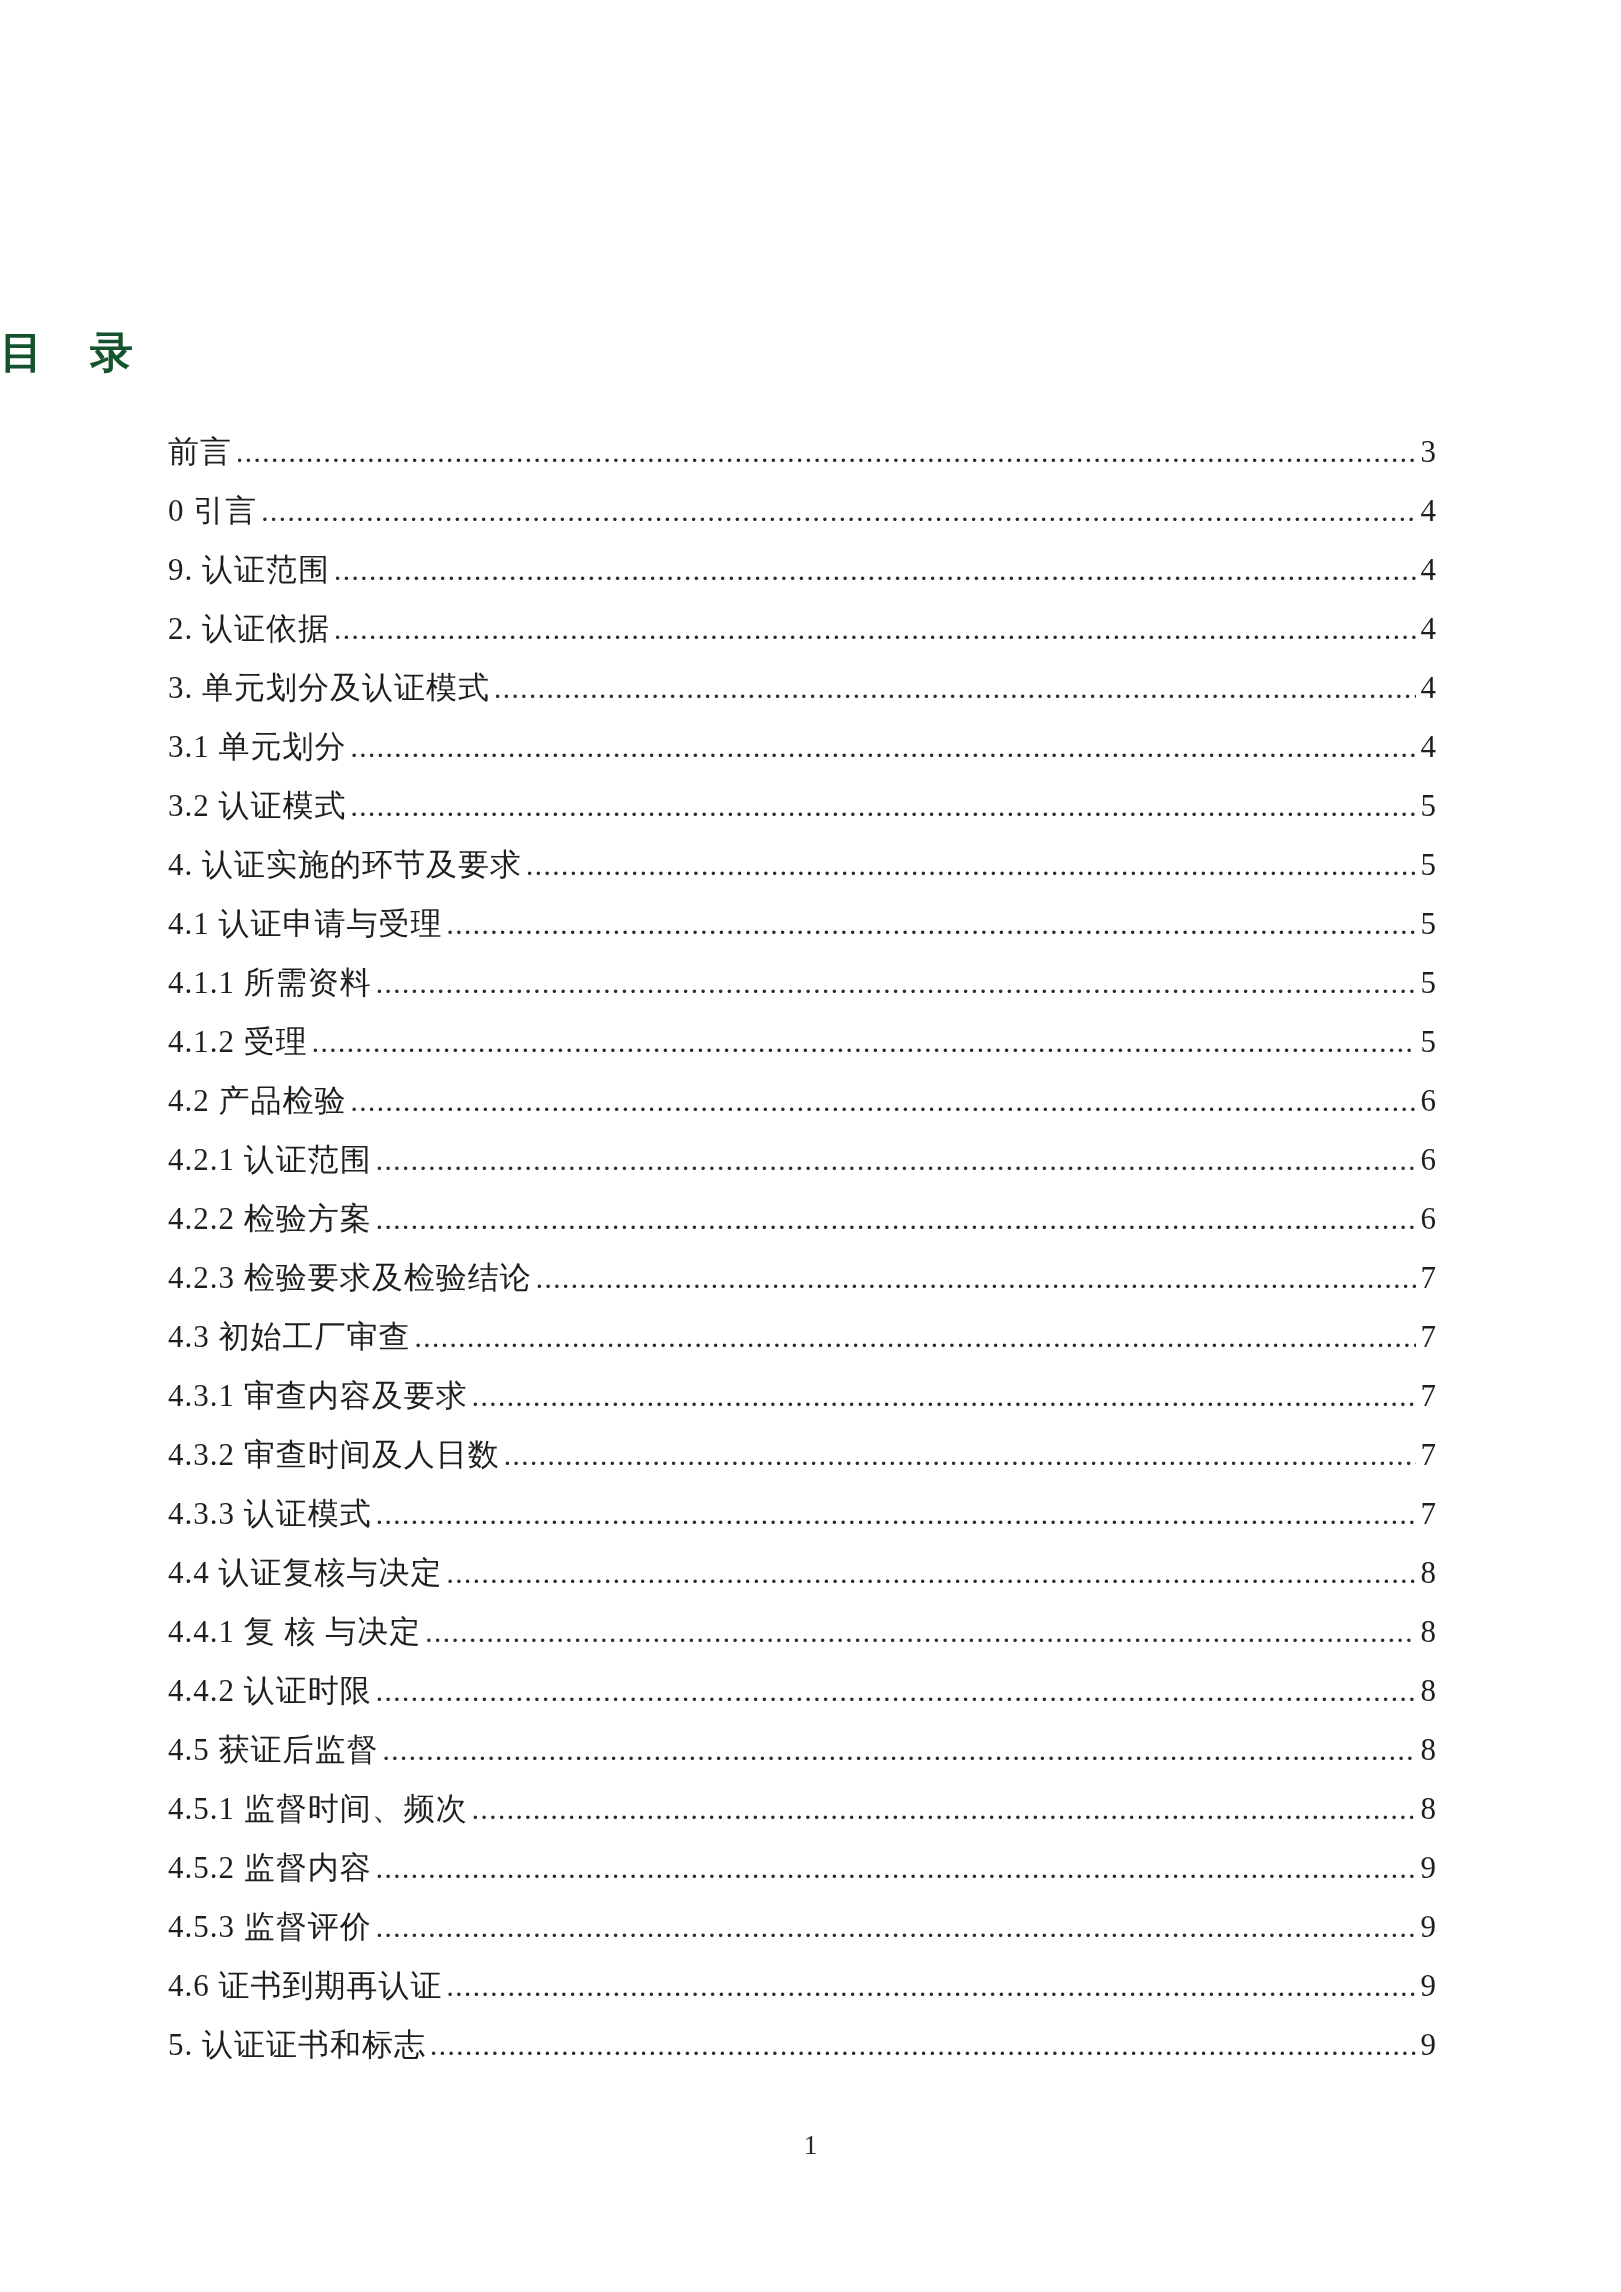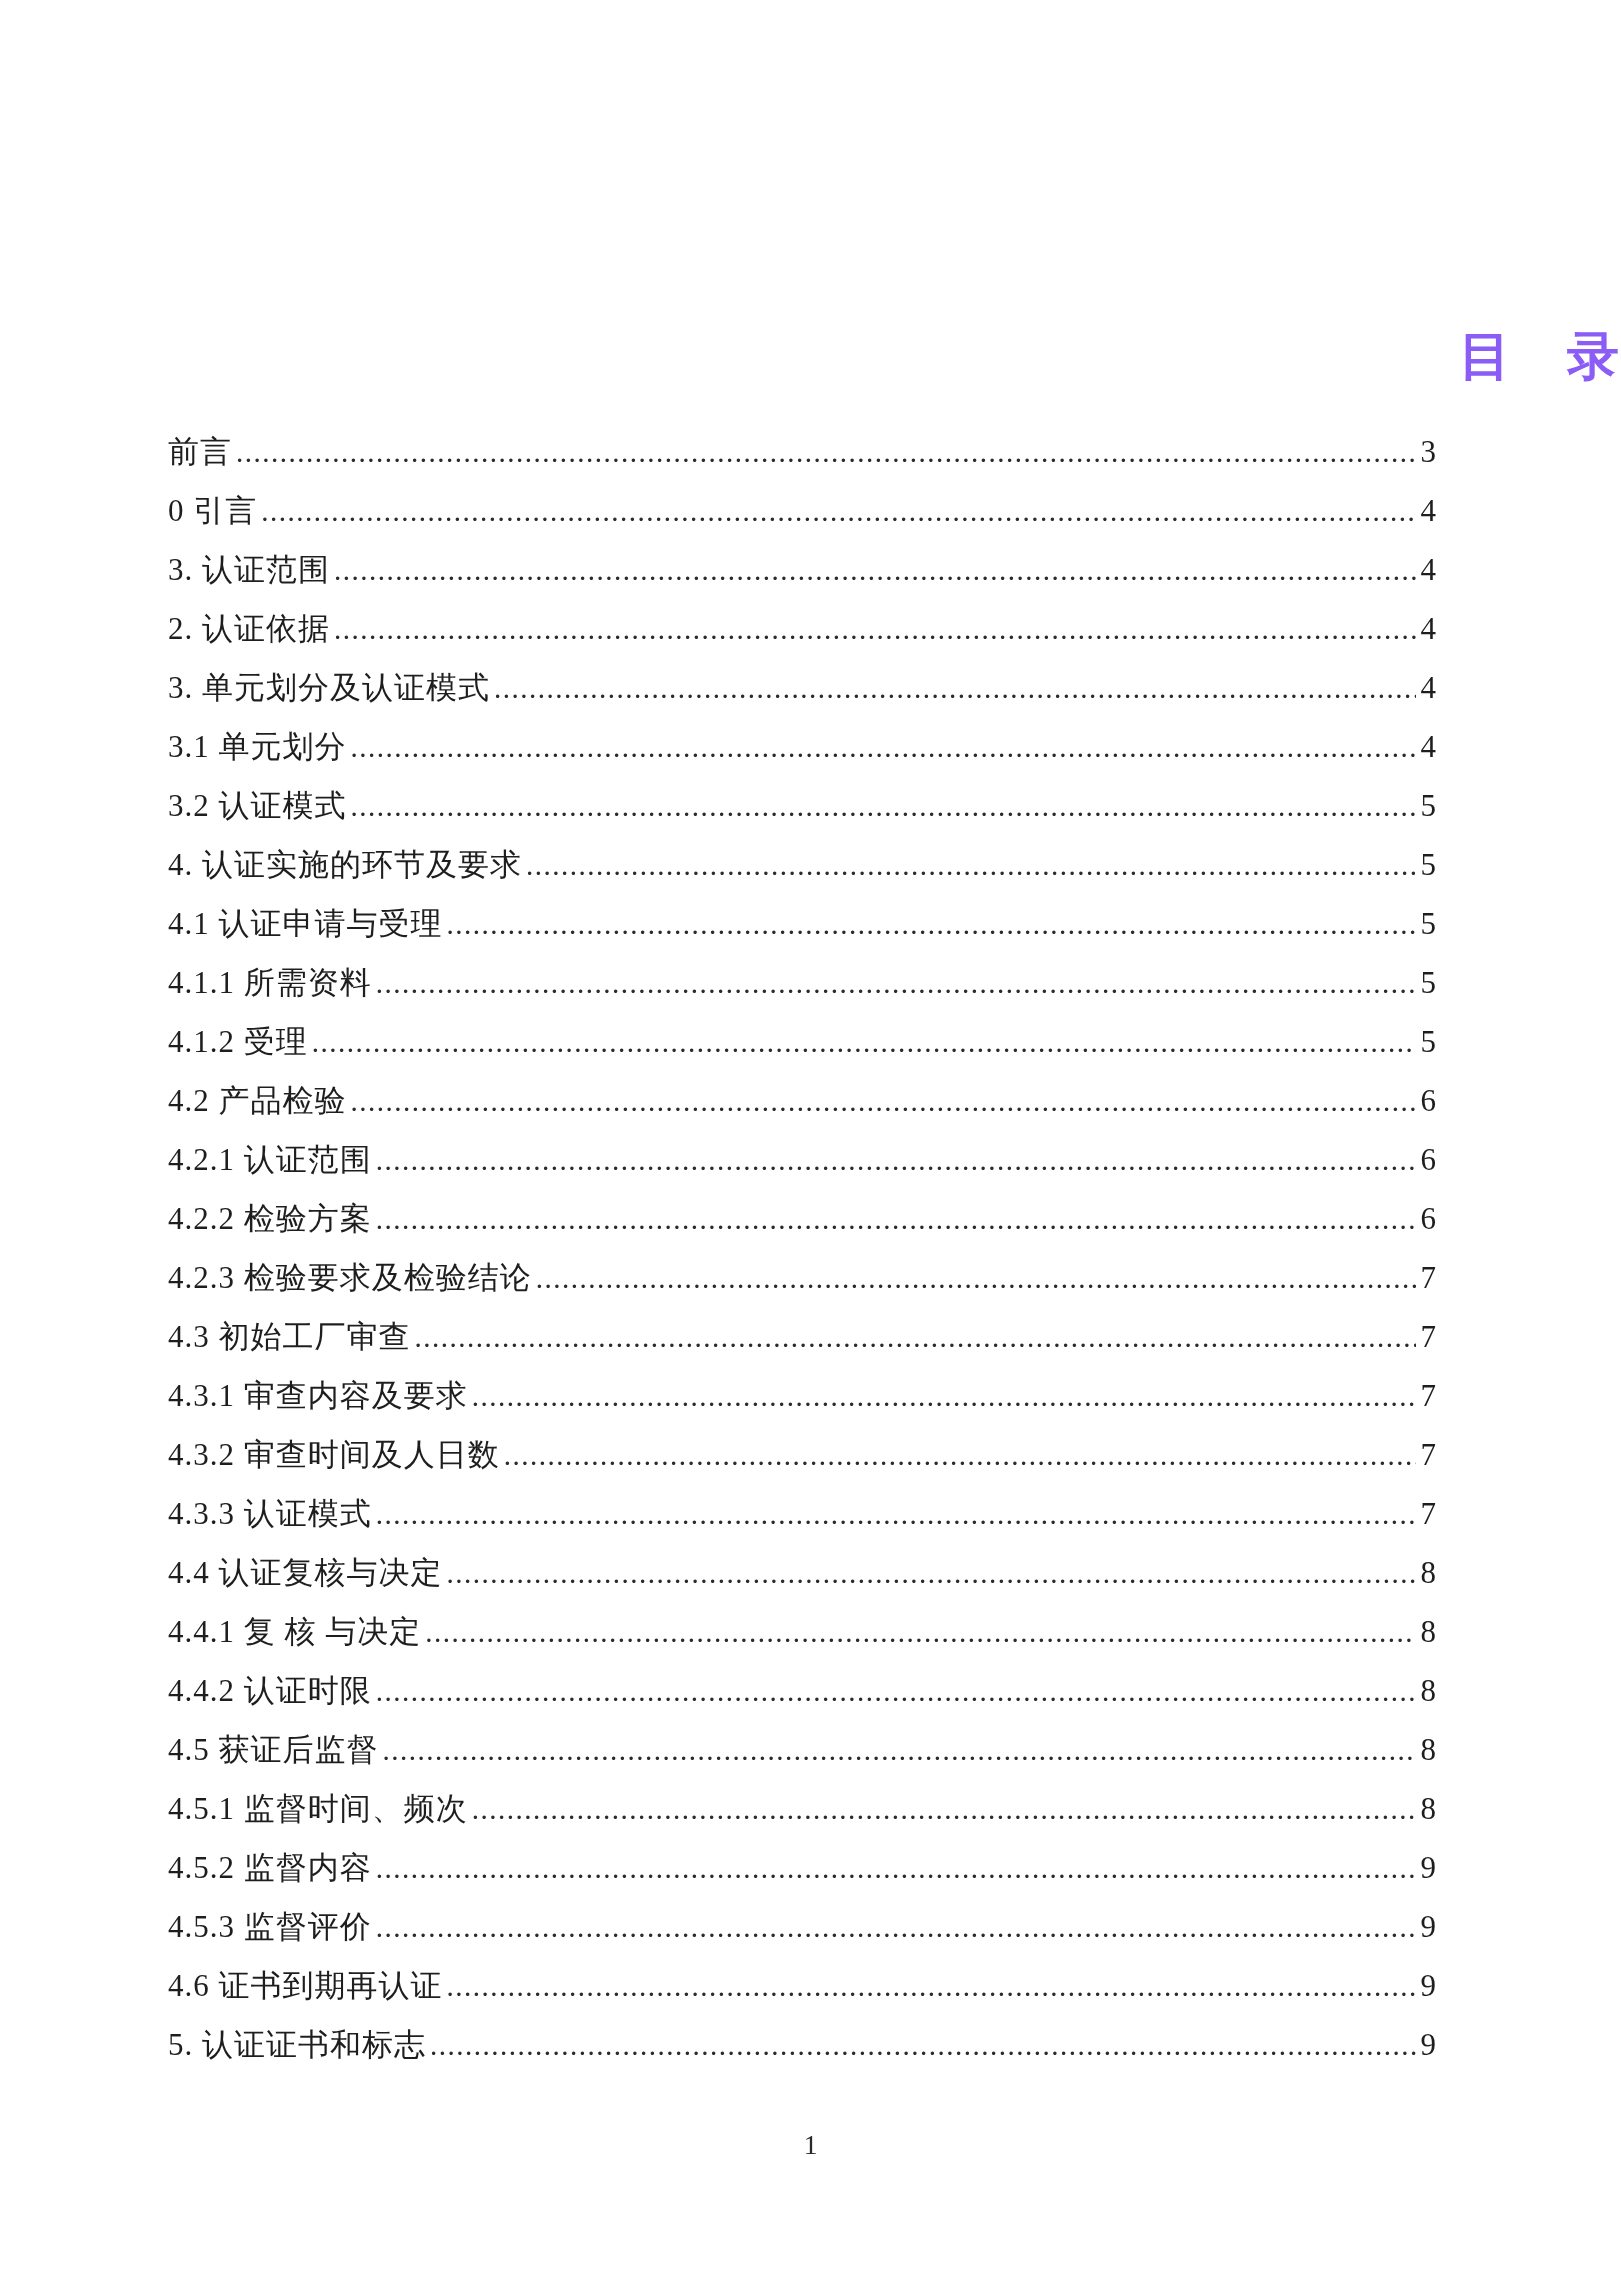--- a/index.html
+++ b/index.html
@@ -14,27 +14,27 @@
     background: #ffffff;
     font-family: "Liberation Serif", "DejaVu Serif", serif;
     color: #1e1e1e;
     overflow: hidden;
   }
   .doc-title {
     position: absolute;
     top: 331px;
     left: 0;
     width: 100%;
-    text-align: right;
-    font-size: 52px;
+    text-align: left;
+    font-size: 43px;
     line-height: 1;
     font-weight: 700;
     letter-spacing: 2px;
     white-space: pre;
-    color: #8b5cf6;
+    color: #14532d;
   }
   .toc {
     position: absolute;
     left: 168px;
     right: 185px;
     top: 422px;
   }
   .toc-row {
     display: flex;
     align-items: baseline;
@@ -87,21 +87,21 @@
     <span class="toc-label">前言</span>
     <span class="toc-dots"></span>
     <span class="toc-page">3</span>
   </div>
       <div class="toc-row">
     <span class="toc-label">0 引言</span>
     <span class="toc-dots"></span>
     <span class="toc-page">4</span>
   </div>
       <div class="toc-row">
-    <span class="toc-label">3. 认证范围</span>
+    <span class="toc-label">9. 认证范围</span>
     <span class="toc-dots"></span>
     <span class="toc-page">4</span>
   </div>
       <div class="toc-row">
     <span class="toc-label">2. 认证依据</span>
     <span class="toc-dots"></span>
     <span class="toc-page">4</span>
   </div>
       <div class="toc-row">
     <span class="toc-label">3. 单元划分及认证模式</span>

